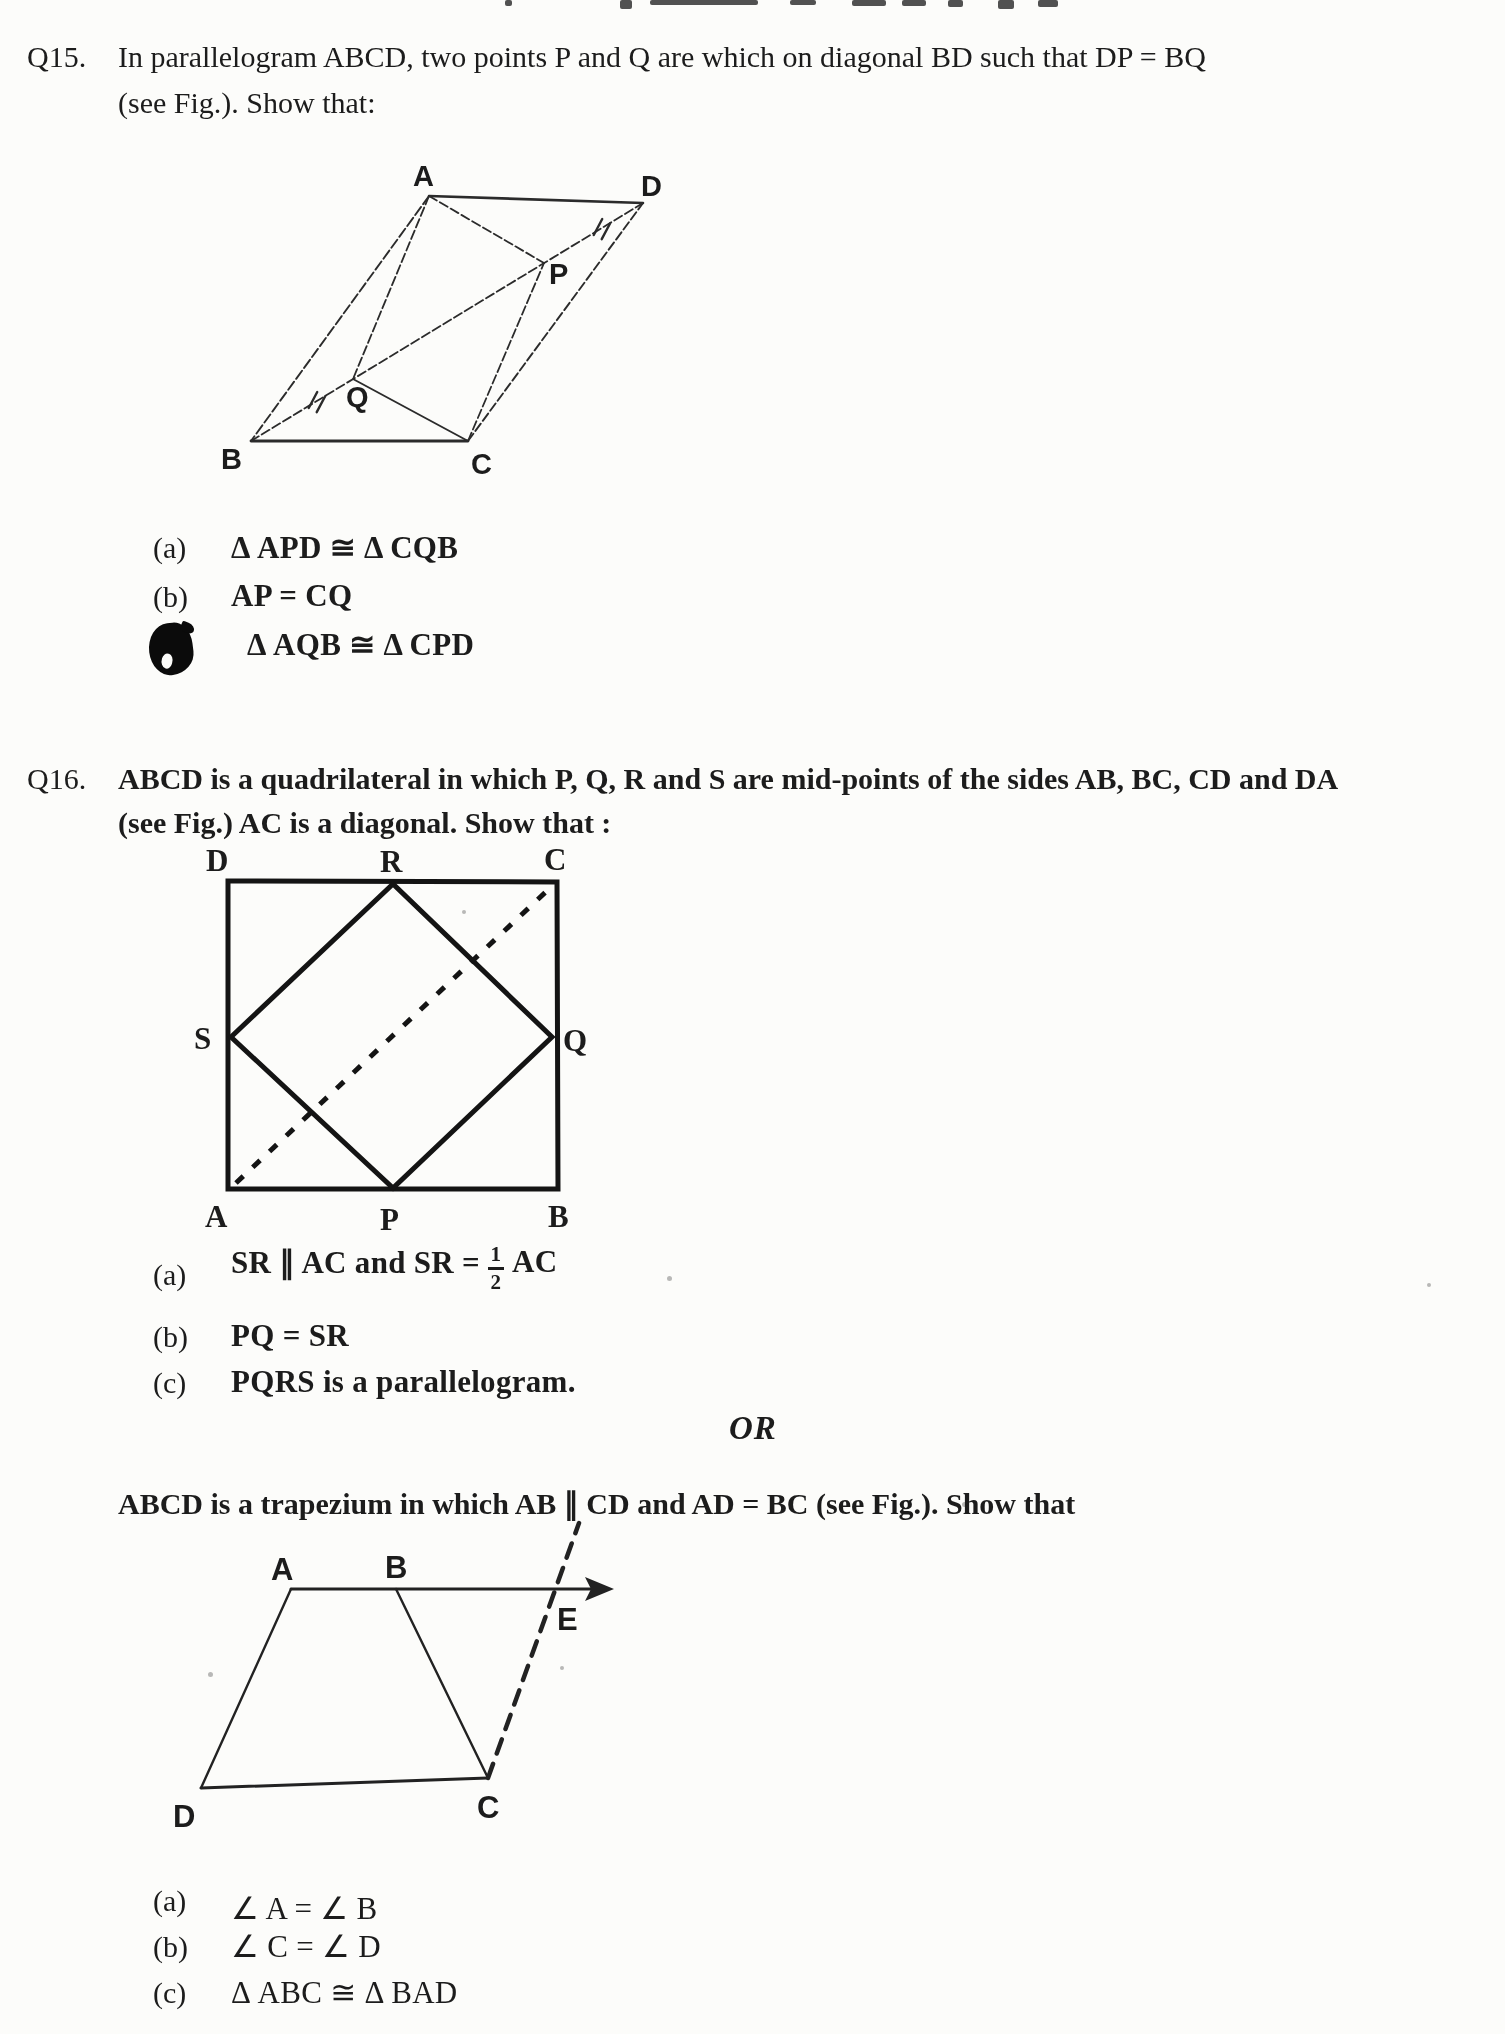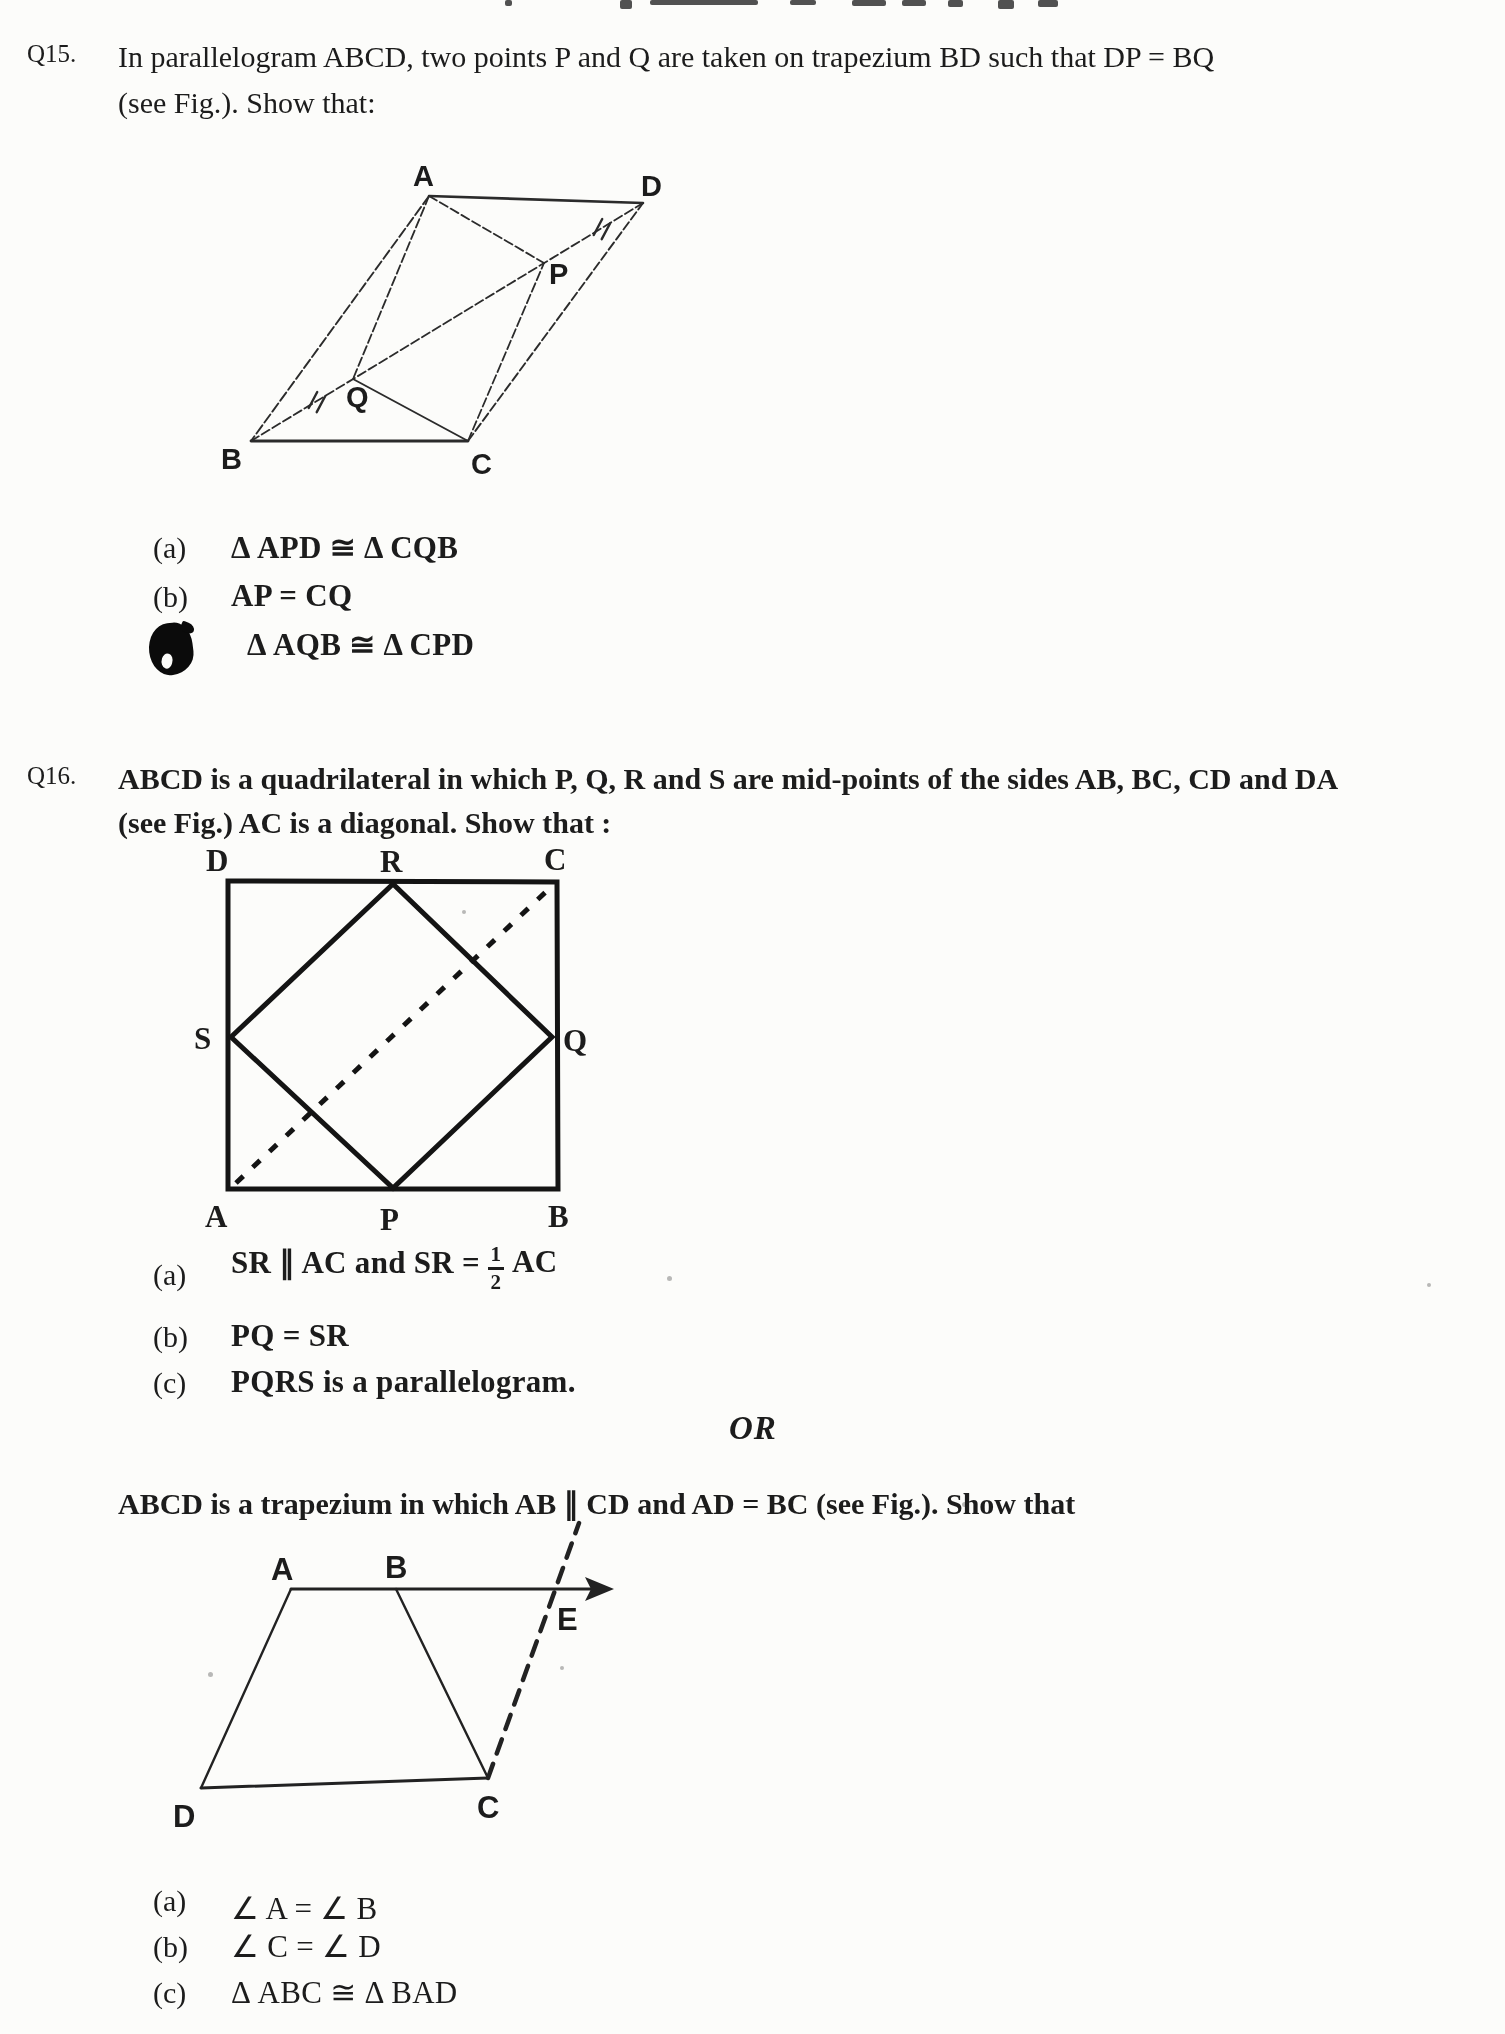--- a/index.html
+++ b/index.html
@@ -6,21 +6,21 @@
   .page{
     position:relative;
     width:1505px;height:2034px;
     background:#fcfcfa;
     font-family:"Liberation Serif", serif;
     color:#1c1c1c;
     overflow:hidden;
     margin:0 auto;
   }
   .abs{position:absolute;white-space:nowrap;}
-  .qnum{font-size:25px;text-align:center;}
+  .qnum{font-size:30px;text-align:center;}
   .qline{font-size:30px;}
   .heavy{font-weight:bold;}
   .marker{font-size:30px;}
   .opt{font-size:31px;font-weight:bold;letter-spacing:.3px;}
   .opt.light{font-weight:normal;}
   .or{font-size:33px;font-weight:bold;font-style:italic;letter-spacing:1px;}
   .frac{display:inline-flex;flex-direction:column;align-items:center;line-height:1;font-size:21px;font-weight:bold;margin:0 8px;vertical-align:middle;}
   .frac .bar{display:block;width:16px;border-top:3px solid #1c1c1c;margin:2px 0;}
   .fracrow{display:flex;align-items:flex-start;}
   .ink-blot{
@@ -61,21 +61,21 @@
   </div>
 
   <span class="speck" style="left:462px;top:910px;width:4px;height:4px;"></span>
   <span class="speck" style="left:667px;top:1276px;width:5px;height:5px;"></span>
   <span class="speck" style="left:962px;top:1502px;width:5px;height:5px;"></span>
   <span class="speck" style="left:1427px;top:1283px;width:4px;height:4px;"></span>
   <span class="speck" style="left:208px;top:1672px;width:5px;height:5px;"></span>
   <span class="speck" style="left:560px;top:1666px;width:4px;height:4px;"></span>
 
   <div class="abs qnum" style="left:27px;top:40px;">Q15.</div>
-  <div class="abs qline" style="left:118px;top:40px;">In parallelogram ABCD, two points P and Q are taken on trapezium BD such that DP = BQ</div>
+  <div class="abs qline" style="left:118px;top:40px;">In parallelogram ABCD, two points P and Q are which on diagonal BD such that DP = BQ</div>
   <div class="abs qline" style="left:118px;top:86px;">(see Fig.). Show that:</div>
 
   <div class="abs marker" style="left:153px;top:531px;">(a)</div>
   <div class="abs opt" style="left:231px;top:529px;">Δ APD ≅ Δ CQB</div>
   <div class="abs marker" style="left:153px;top:580px;">(b)</div>
   <div class="abs opt" style="left:231px;top:578px;">AP = CQ</div>
   <span class="ink-blot" style="left:149px;top:623px;"></span>
   <div class="abs opt" style="left:231px;top:626px;margin-left:16px;">Δ AQB ≅ Δ CPD</div>
 
   <div class="abs qnum heavy" style="left:27px;top:762px;font-weight:normal;">Q16.</div>

